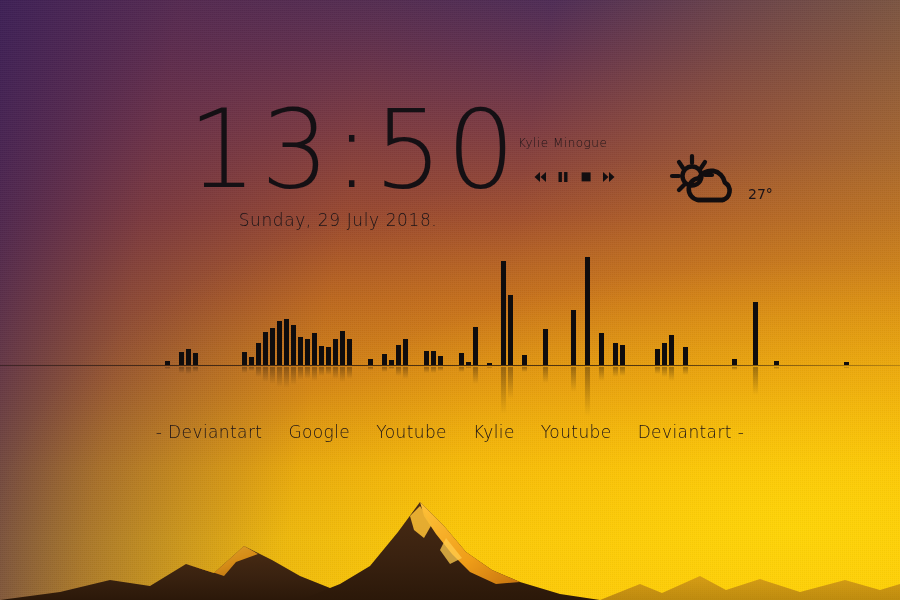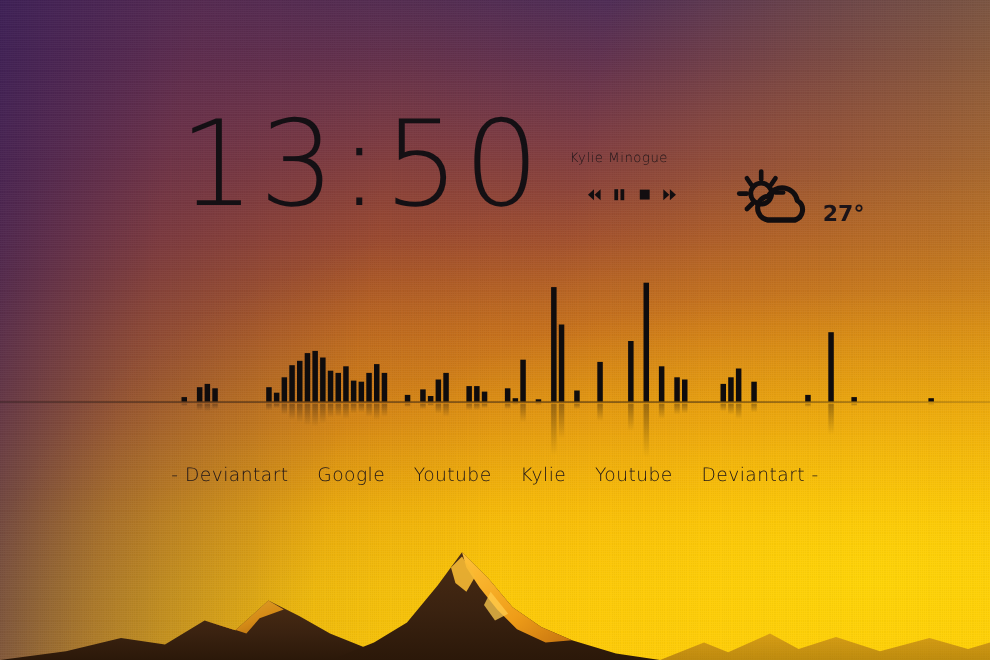--- a/index.html
+++ b/index.html
@@ -67,21 +67,21 @@
     position: absolute;
     left: 0;
     bottom: 0;
     width: 900px;
     height: 120px;
   }
 
   
   #clock-block {
     position: absolute;
-    left: 163px;
+    left: 188px;
     top: 96px;
     width: 300px;
     text-align: center;
   }
   #clock-time {
     font-family: "DejaVu Sans", sans-serif;
     font-size: 108px;
     font-weight: 100;
     line-height: 1.0;
     letter-spacing: 4px;
@@ -133,22 +133,22 @@
   #weather {
     position: absolute;
     left: 668px;
     top: 152px;
     display: flex;
     align-items: center;
     gap: 8px;
   }
   #weather-temp {
     font-family: "DejaVu Sans", sans-serif;
-    font-size: 20px;
-    font-weight: 700;
+    font-size: 14px;
+    font-weight: 400;
     color: #1c1418;
     padding-top: 24px;
   }
 
   
   #visualizer {
     position: absolute;
     left: 0;
     top: 230px;
     width: 900px;
@@ -248,20 +248,21 @@
     <path d="M186,84 L214,93 L244,66 L258,74 L236,82 L224,96 L206,90 Z" fill="url(#mtnLit)" opacity="0.85"></path>
 
     <path d="M300,120 L340,104 L370,86 L398,52 L420,22 L444,46 L466,72 L492,90 L520,102 L560,114 L600,120 Z" fill="url(#mtnDark)"></path>
     <path d="M420,22 L444,46 L466,72 L492,90 L520,102 L496,104 L470,92 L452,74 L436,54 L424,36 Z" fill="url(#mtnLit)"></path>
     <path d="M420,26 L432,44 L424,58 L414,50 L410,36 Z" fill="#f7ba34" opacity="0.9"></path>
     <path d="M446,58 L462,78 L450,84 L440,70 Z" fill="#ffcc4d" opacity="0.75"></path>
   </svg>
 
   <div id="clock-block">
     <div id="clock-time">13:50</div>
+    <div id="clock-date">Sunday, 29 July 2018.</div>
   </div>
 
   <div id="nowplaying">
     <div class="np-line">Kylie Minogue</div>
 
     <div id="media-controls">
       <div class="mc-btn">
         <svg width="14" height="14" viewBox="0 0 14 14">
           <polygon points="7,2 7,12 1.5,7" fill="#120e10"></polygon>
           <polygon points="13,2 13,12 7.5,7" fill="#120e10"></polygon>

